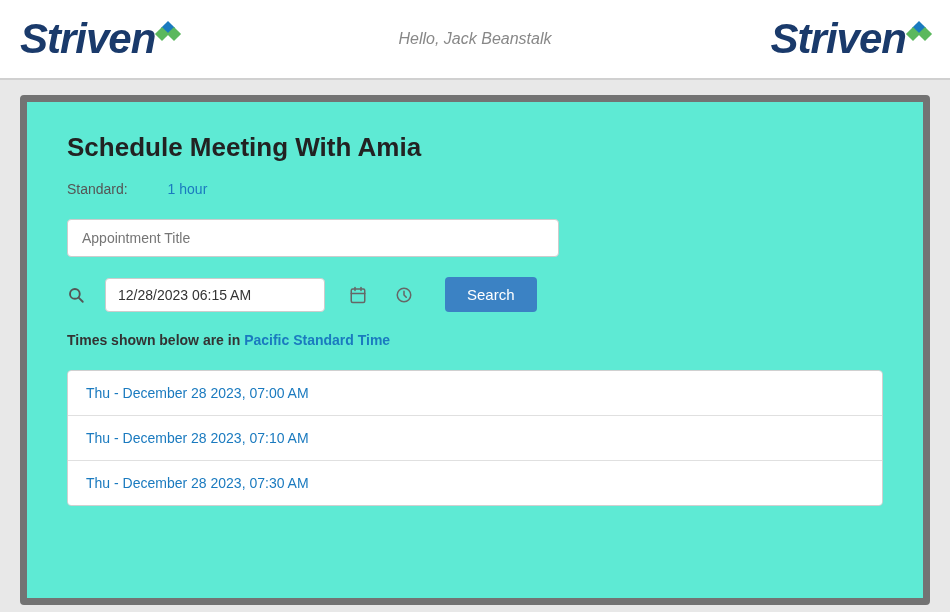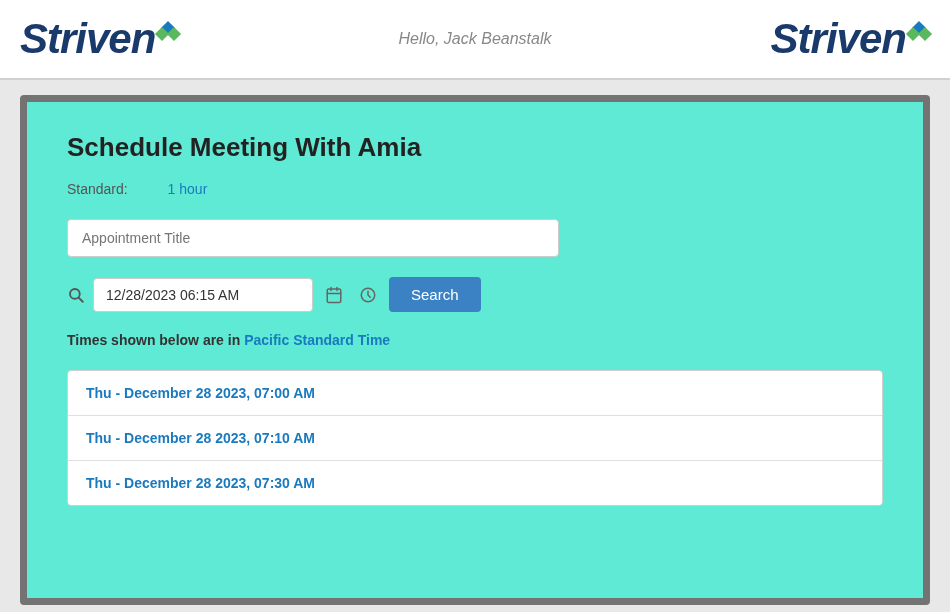--- a/index.html
+++ b/index.html
@@ -76,21 +76,21 @@
       border-radius: 4px;
       font-size: 14px;
       color: #999;
       margin-bottom: 20px;
       outline: none;
     }
 
     .search-row {
       display: flex;
       align-items: center;
-      gap: 8px;
+      gap: 20px;
       margin-bottom: 20px;
     }
     .search-icon-wrapper {
       color: #555;
       font-size: 18px;
       display: flex;
       align-items: center;
     }
     .datetime-input {
       width: 220px;
@@ -113,20 +113,21 @@
     }
     .search-btn {
       background: #3b82c4;
       color: #fff;
       border: none;
       border-radius: 4px;
       padding: 9px 22px;
       font-size: 15px;
       font-weight: 500;
       cursor: pointer;
+      margin-left: 8px;
     }
 
     .timezone-notice {
       font-size: 14px;
       color: #333;
       font-weight: 600;
       margin-bottom: 22px;
     }
     .timezone-link {
       color: #1a7abf;
@@ -139,21 +140,20 @@
       border-radius: 4px;
       overflow: hidden;
     }
     .time-slot {
       padding: 14px 18px;
       font-size: 14px;
       color: #1a7abf;
       border-bottom: 1px solid #e0e0e0;
       cursor: pointer;
       background: #fff;
-      font-weight: bold;
     }
     .time-slot:last-child {
       border-bottom: none;
     }
 
     
     .svg-icon {
       width: 18px;
       height: 18px;
       display: inline-block;

